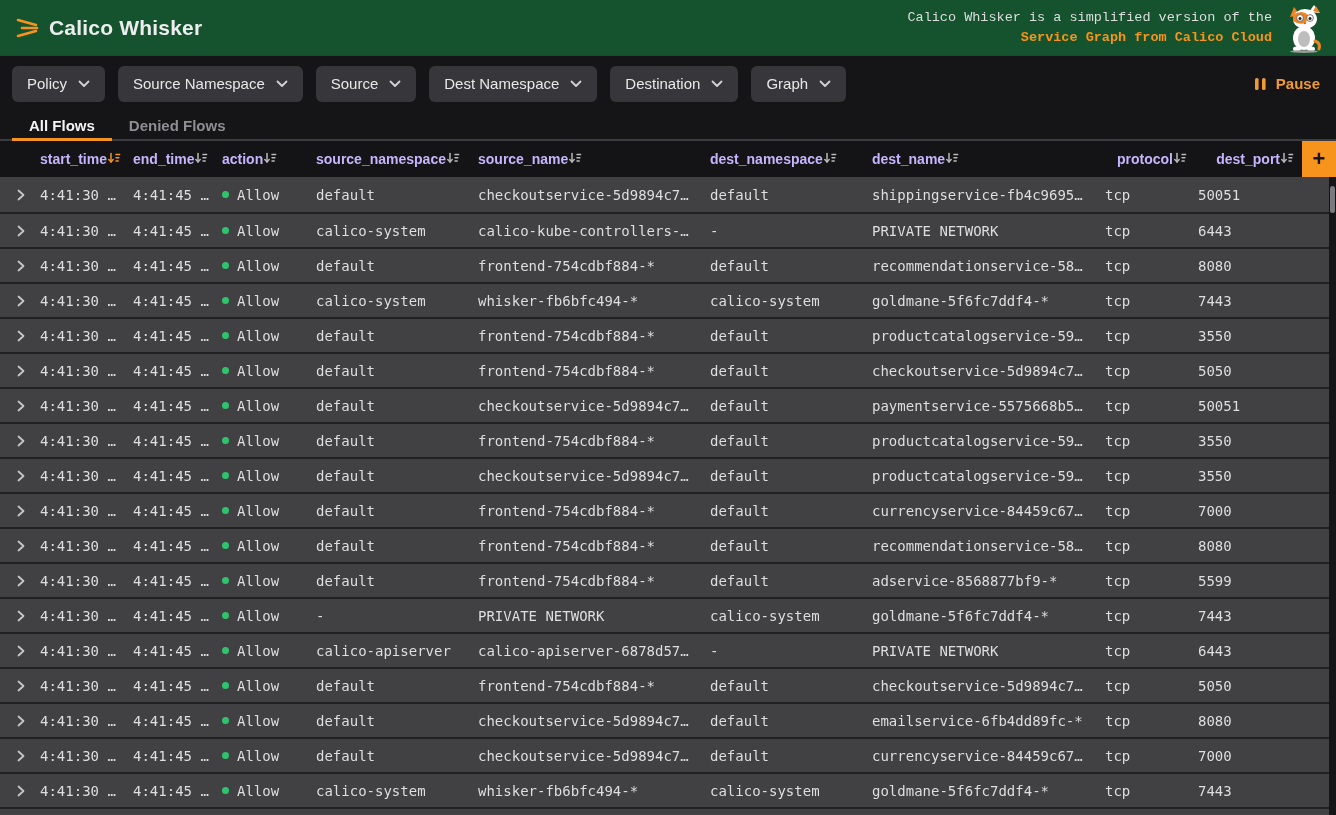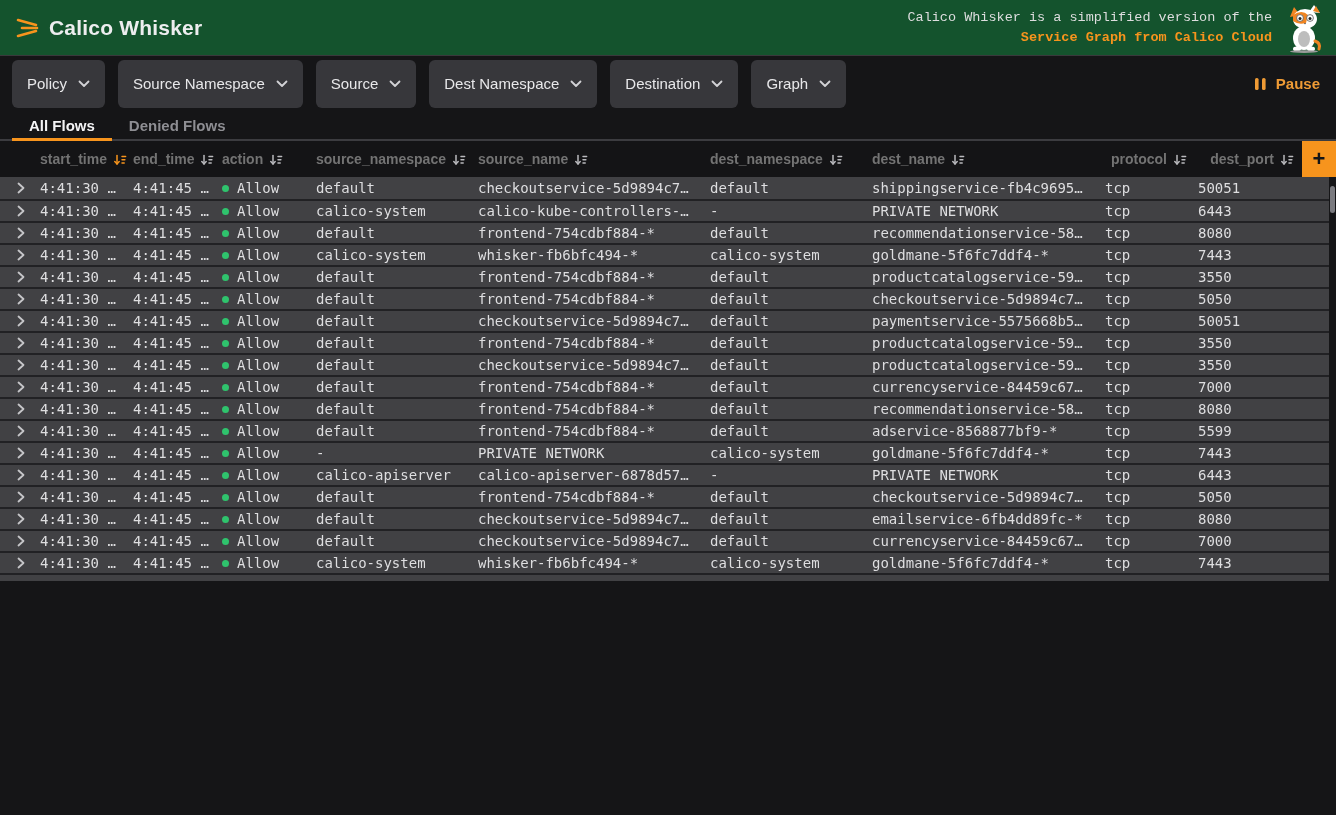--- a/index.html
+++ b/index.html
@@ -27,21 +27,21 @@
   .mascot { width:46px; height:50px; flex:0 0 46px; }
 
   
   .filterbar {
     height:55px; flex:0 0 55px;
     display:flex; align-items:center; gap:13px;
     padding:0 16px 0 12px;
     background:#151517;
   }
   .filter-btn {
-    height:48px; border:none; border-radius:6px;
+    height:36px; border:none; border-radius:6px;
     background:#37373b; color:#e8e8ea;
     font-family:"Liberation Sans", sans-serif; font-size:15px;
     display:flex; align-items:center; gap:11px;
     padding:0 15px; cursor:pointer;
   }
   .filter-btn svg { display:block; }
   .pause-btn {
     margin-left:auto; background:none; border:none; cursor:pointer;
     display:flex; align-items:center; gap:9px;
     color:#ef9b35; font-size:15px; font-weight:bold;
@@ -70,37 +70,37 @@
   
   .table-wrap { flex:1; display:flex; flex-direction:column; position:relative; overflow:hidden; }
   .thead { height:36px; flex:0 0 36px; display:flex; background:#141416; }
   .thead-cols {
     width:calc(100% - 34px);
     display:grid;
     grid-template-columns:36px 93px 89px 94px 162px 232px 162px 233px 93px 107px 1fr;
     align-items:center;
   }
   .th {
-    display:flex; align-items:flex-end; gap:6px;
-    font-size:14px; font-weight:bold; color:#737373;
+    display:flex; align-items:flex-start; 
+    font-size:14px; font-weight:bold; color:#c4b5fd;
     padding-left:4px; cursor:pointer; white-space:nowrap; overflow:hidden;
   }
   .th.align-right { justify-content:flex-end; padding-right:7px; }
   .th .sort-ic { color:#b9b9bd; flex:0 0 auto; }
   .th.sorted .sort-ic { color:#f7941d; }
   .add-col-btn {
     width:34px; height:36px; border:none; cursor:pointer;
     background:#f7941d; color:#151517;
     font-size:22px; font-weight:bold; line-height:1;
     display:flex; align-items:center; justify-content:center;
   }
 
   .tbody { width:calc(100% - 7px); }
   .row {
-    height:22px; background:#414144; border-top:2px solid #212124;
+    height:35px; background:#414144; border-top:2px solid #212124;
     display:grid;
     grid-template-columns:36px 93px 89px 94px 162px 232px 162px 233px 93px 107px 1fr;
     align-items:center; cursor:pointer;
   }
   .row:first-child { border-top:none; }
   .cell {
     font-family:"DejaVu Sans Mono", monospace;
     font-size:14px; color:#dedee0;
     padding-left:4px; white-space:nowrap; overflow:hidden;
   }

